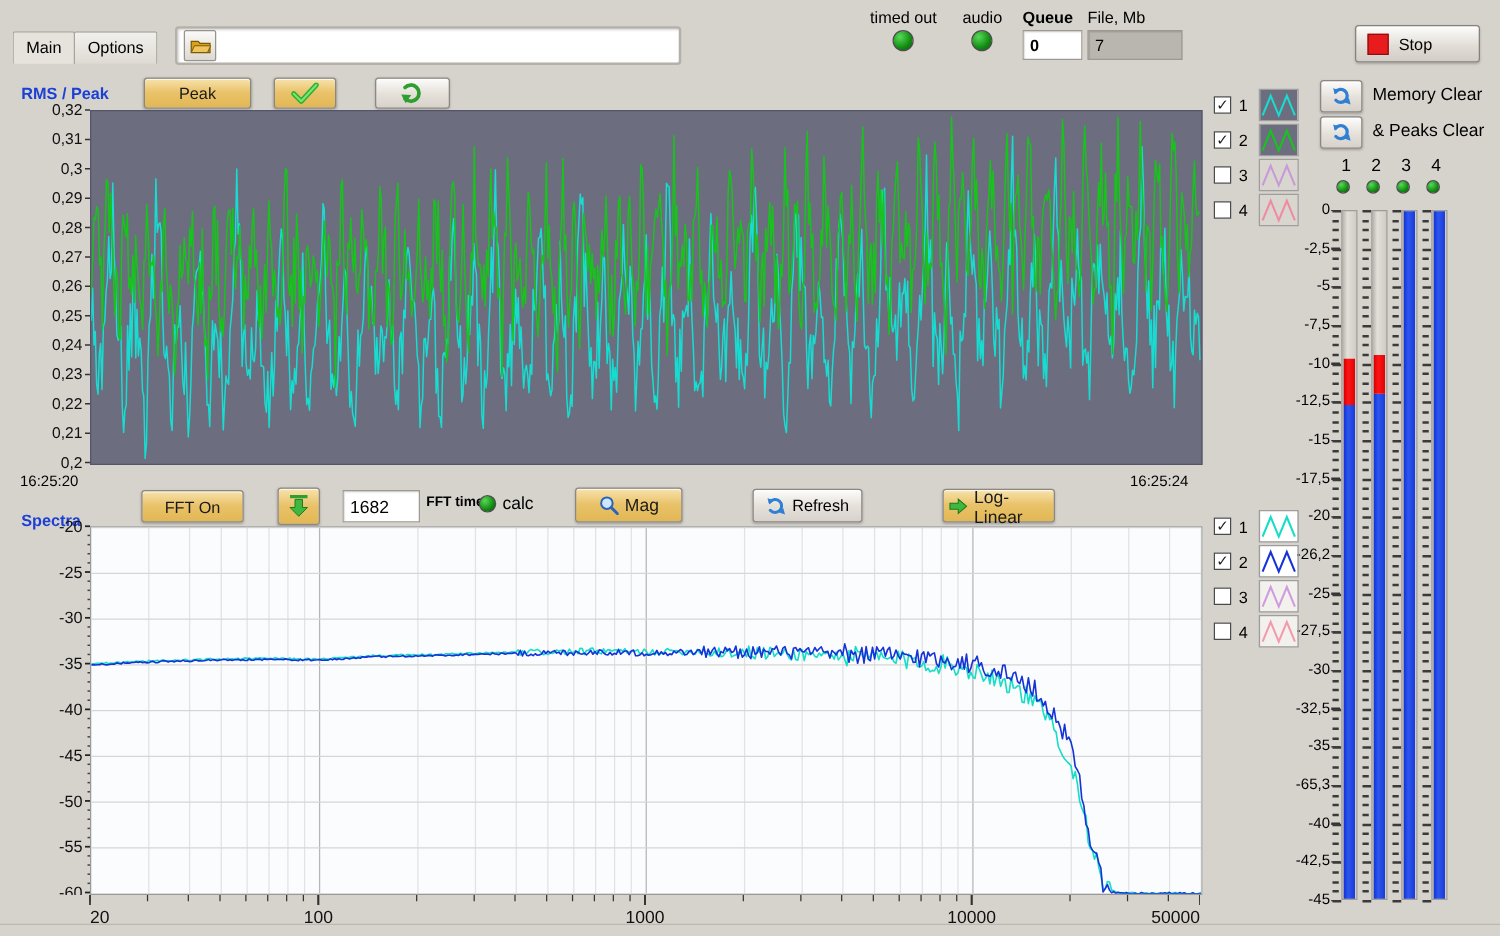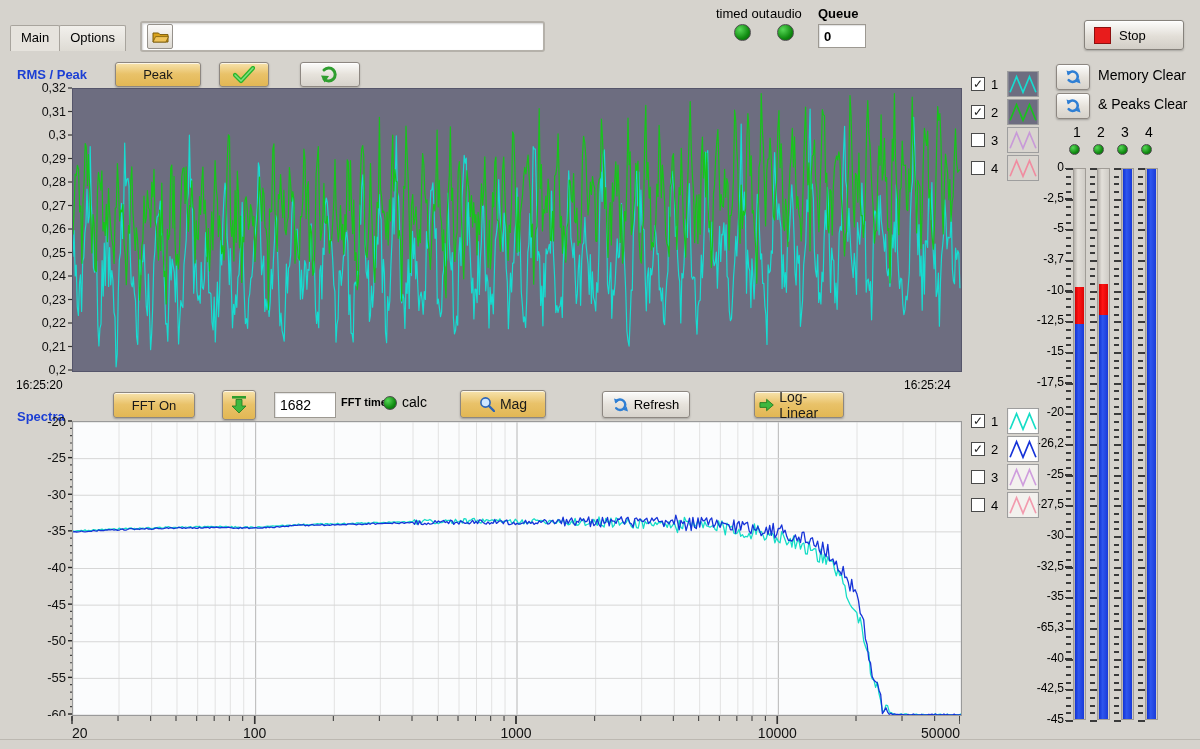--- a/index.html
+++ b/index.html
@@ -155,35 +155,39 @@
 
     <div class="pathbox">
       <div class="folderbtn">
         <svg width="17" height="14" viewBox="0 0 17 14">
           <path d="M1 3 L6.5 3 L8 4.6 L16 4.6 L16 12 L1 12 Z" fill="#d9a21b" stroke="#7a5a09" stroke-width="1"></path>
           <path d="M1 12 L3.6 6.6 L16.5 6.6 L14 12 Z" fill="#f0c45a" stroke="#7a5a09" stroke-width=".8"></path>
         </svg>
       </div>
     </div>
 
-    <div class="ind-group" style="left:696px;margin-left:20px;">
+    <div class="ind-group" style="left:696px;">
       <div class="ind-label">timed out</div>
       <div class="led"></div>
     </div>
 
     <div class="ind-group" style="left:770px;">
       <div class="ind-label">audio</div>
       <div class="led"></div>
     </div>
 
     <div class="ind-group" style="left:818px; width:60px;font-weight:bold;">
       <div class="ind-label" style="text-align:left;">Queue</div>
       <div class="numbox" style="width:48px; margin-top:3px;">0</div>
     </div>
 
+    <div class="ind-group" style="left:870px; width:90px;">
+      <div class="ind-label" style="text-align:left;">File, Mb</div>
+      <div class="numbox gray" style="width:76px; margin-top:3px;">7</div>
+    </div>
 
 
     <div class="btn-stop">
       <span class="stop-sq"></span>
       <span>Stop</span>
     </div>
   </div>
 
   <div class="sec-label" style="position:absolute; left:17px; top:67px;">RMS / Peak</div>
 
@@ -498,21 +502,21 @@
       <div class="led" style="position: absolute; left: 1141px; top: 144px; width: 11px; height: 11px; margin: 0px;"></div>
     </div>
 
   <div id="meter-area">
       <div class="meter-scale-lbl" style="left: 1020px; top: 160px; width: 44px;">0</div>
       <div style="position: absolute; left: 1065px; top: 167.5px; width: 7px; height: 1.5px; background: rgb(51, 51, 51);"></div>
       <div class="meter-scale-lbl" style="left: 1020px; top: 190.667px; width: 44px;">-2,5</div>
       <div style="position: absolute; left: 1065px; top: 198.167px; width: 7px; height: 1.5px; background: rgb(51, 51, 51);"></div>
       <div class="meter-scale-lbl" style="left: 1020px; top: 221.333px; width: 44px;">-5</div>
       <div style="position: absolute; left: 1065px; top: 228.833px; width: 7px; height: 1.5px; background: rgb(51, 51, 51);"></div>
-      <div class="meter-scale-lbl" style="left: 1020px; top: 252px; width: 44px;">-3,7</div>
+      <div class="meter-scale-lbl" style="left: 1020px; top: 252px; width: 44px;">-7,5</div>
       <div style="position: absolute; left: 1065px; top: 259.5px; width: 7px; height: 1.5px; background: rgb(51, 51, 51);"></div>
       <div class="meter-scale-lbl" style="left: 1020px; top: 282.667px; width: 44px;">-10</div>
       <div style="position: absolute; left: 1065px; top: 290.167px; width: 7px; height: 1.5px; background: rgb(51, 51, 51);"></div>
       <div class="meter-scale-lbl" style="left: 1020px; top: 313.333px; width: 44px;">-12,5</div>
       <div style="position: absolute; left: 1065px; top: 320.833px; width: 7px; height: 1.5px; background: rgb(51, 51, 51);"></div>
       <div class="meter-scale-lbl" style="left: 1020px; top: 344px; width: 44px;">-15</div>
       <div style="position: absolute; left: 1065px; top: 351.5px; width: 7px; height: 1.5px; background: rgb(51, 51, 51);"></div>
       <div class="meter-scale-lbl" style="left: 1020px; top: 374.667px; width: 44px;">-17,5</div>
       <div style="position: absolute; left: 1065px; top: 382.167px; width: 7px; height: 1.5px; background: rgb(51, 51, 51);"></div>
       <div class="meter-scale-lbl" style="left: 1020px; top: 405.333px; width: 44px;">-20</div>

